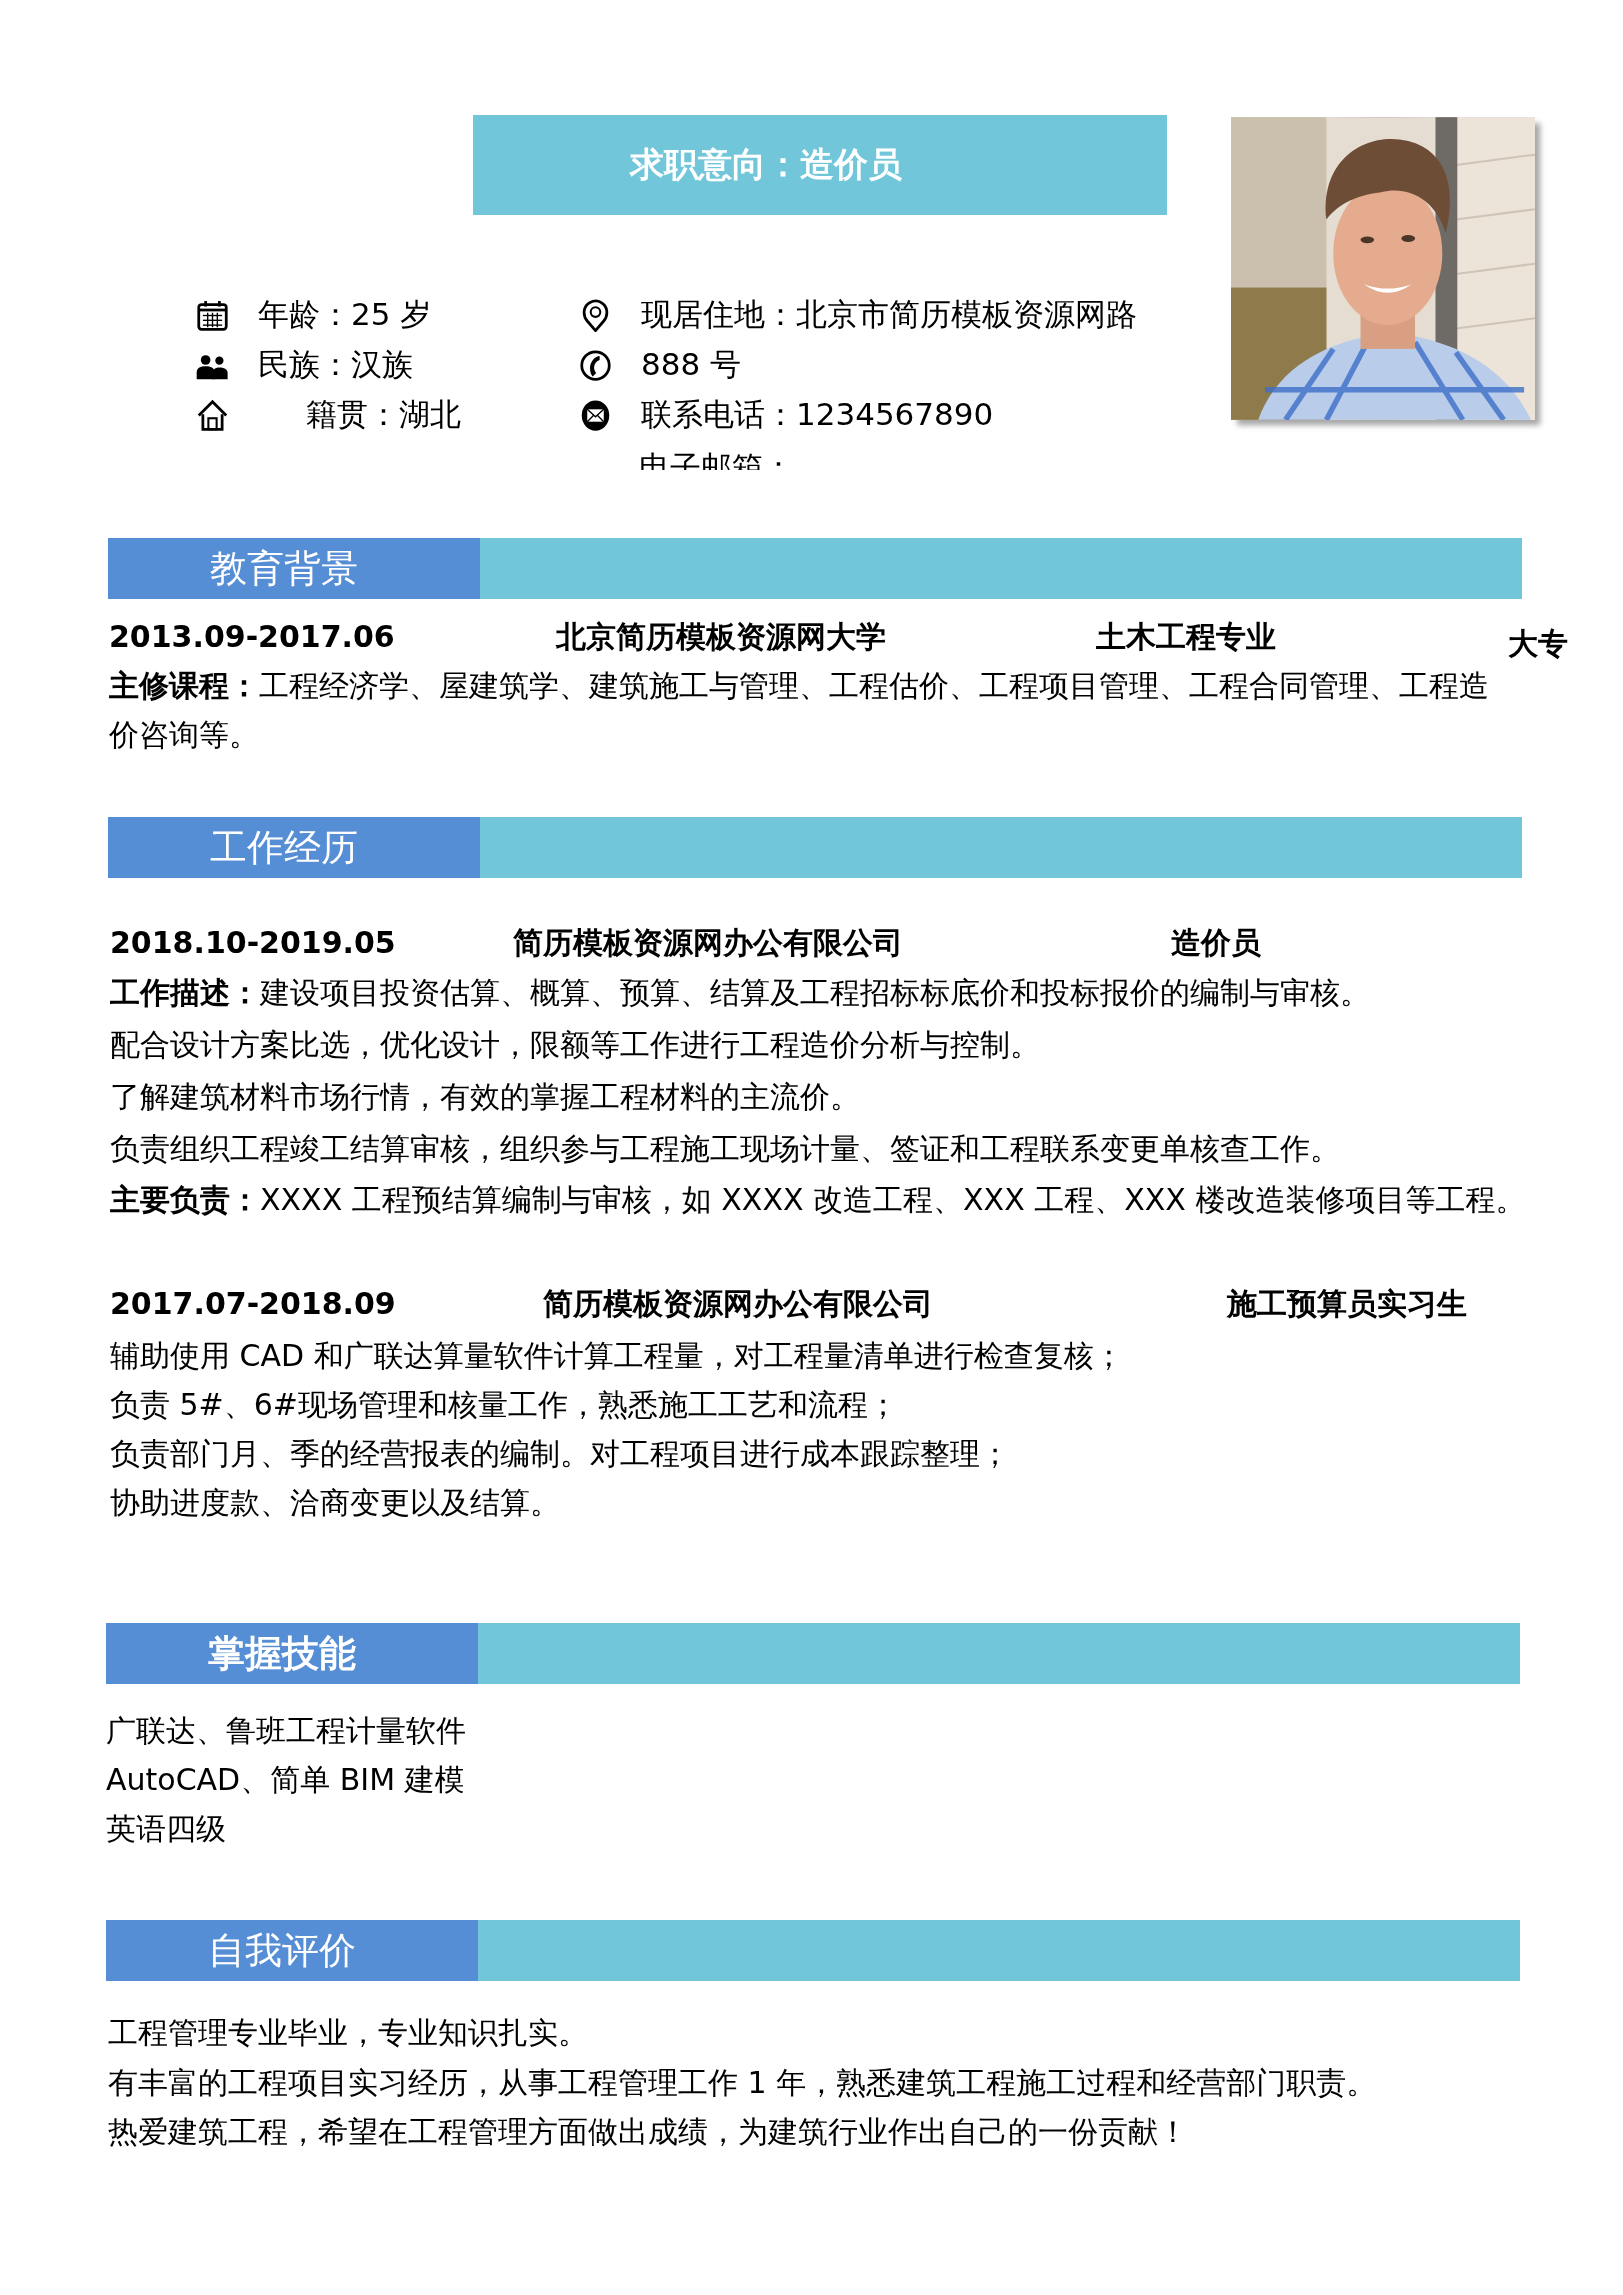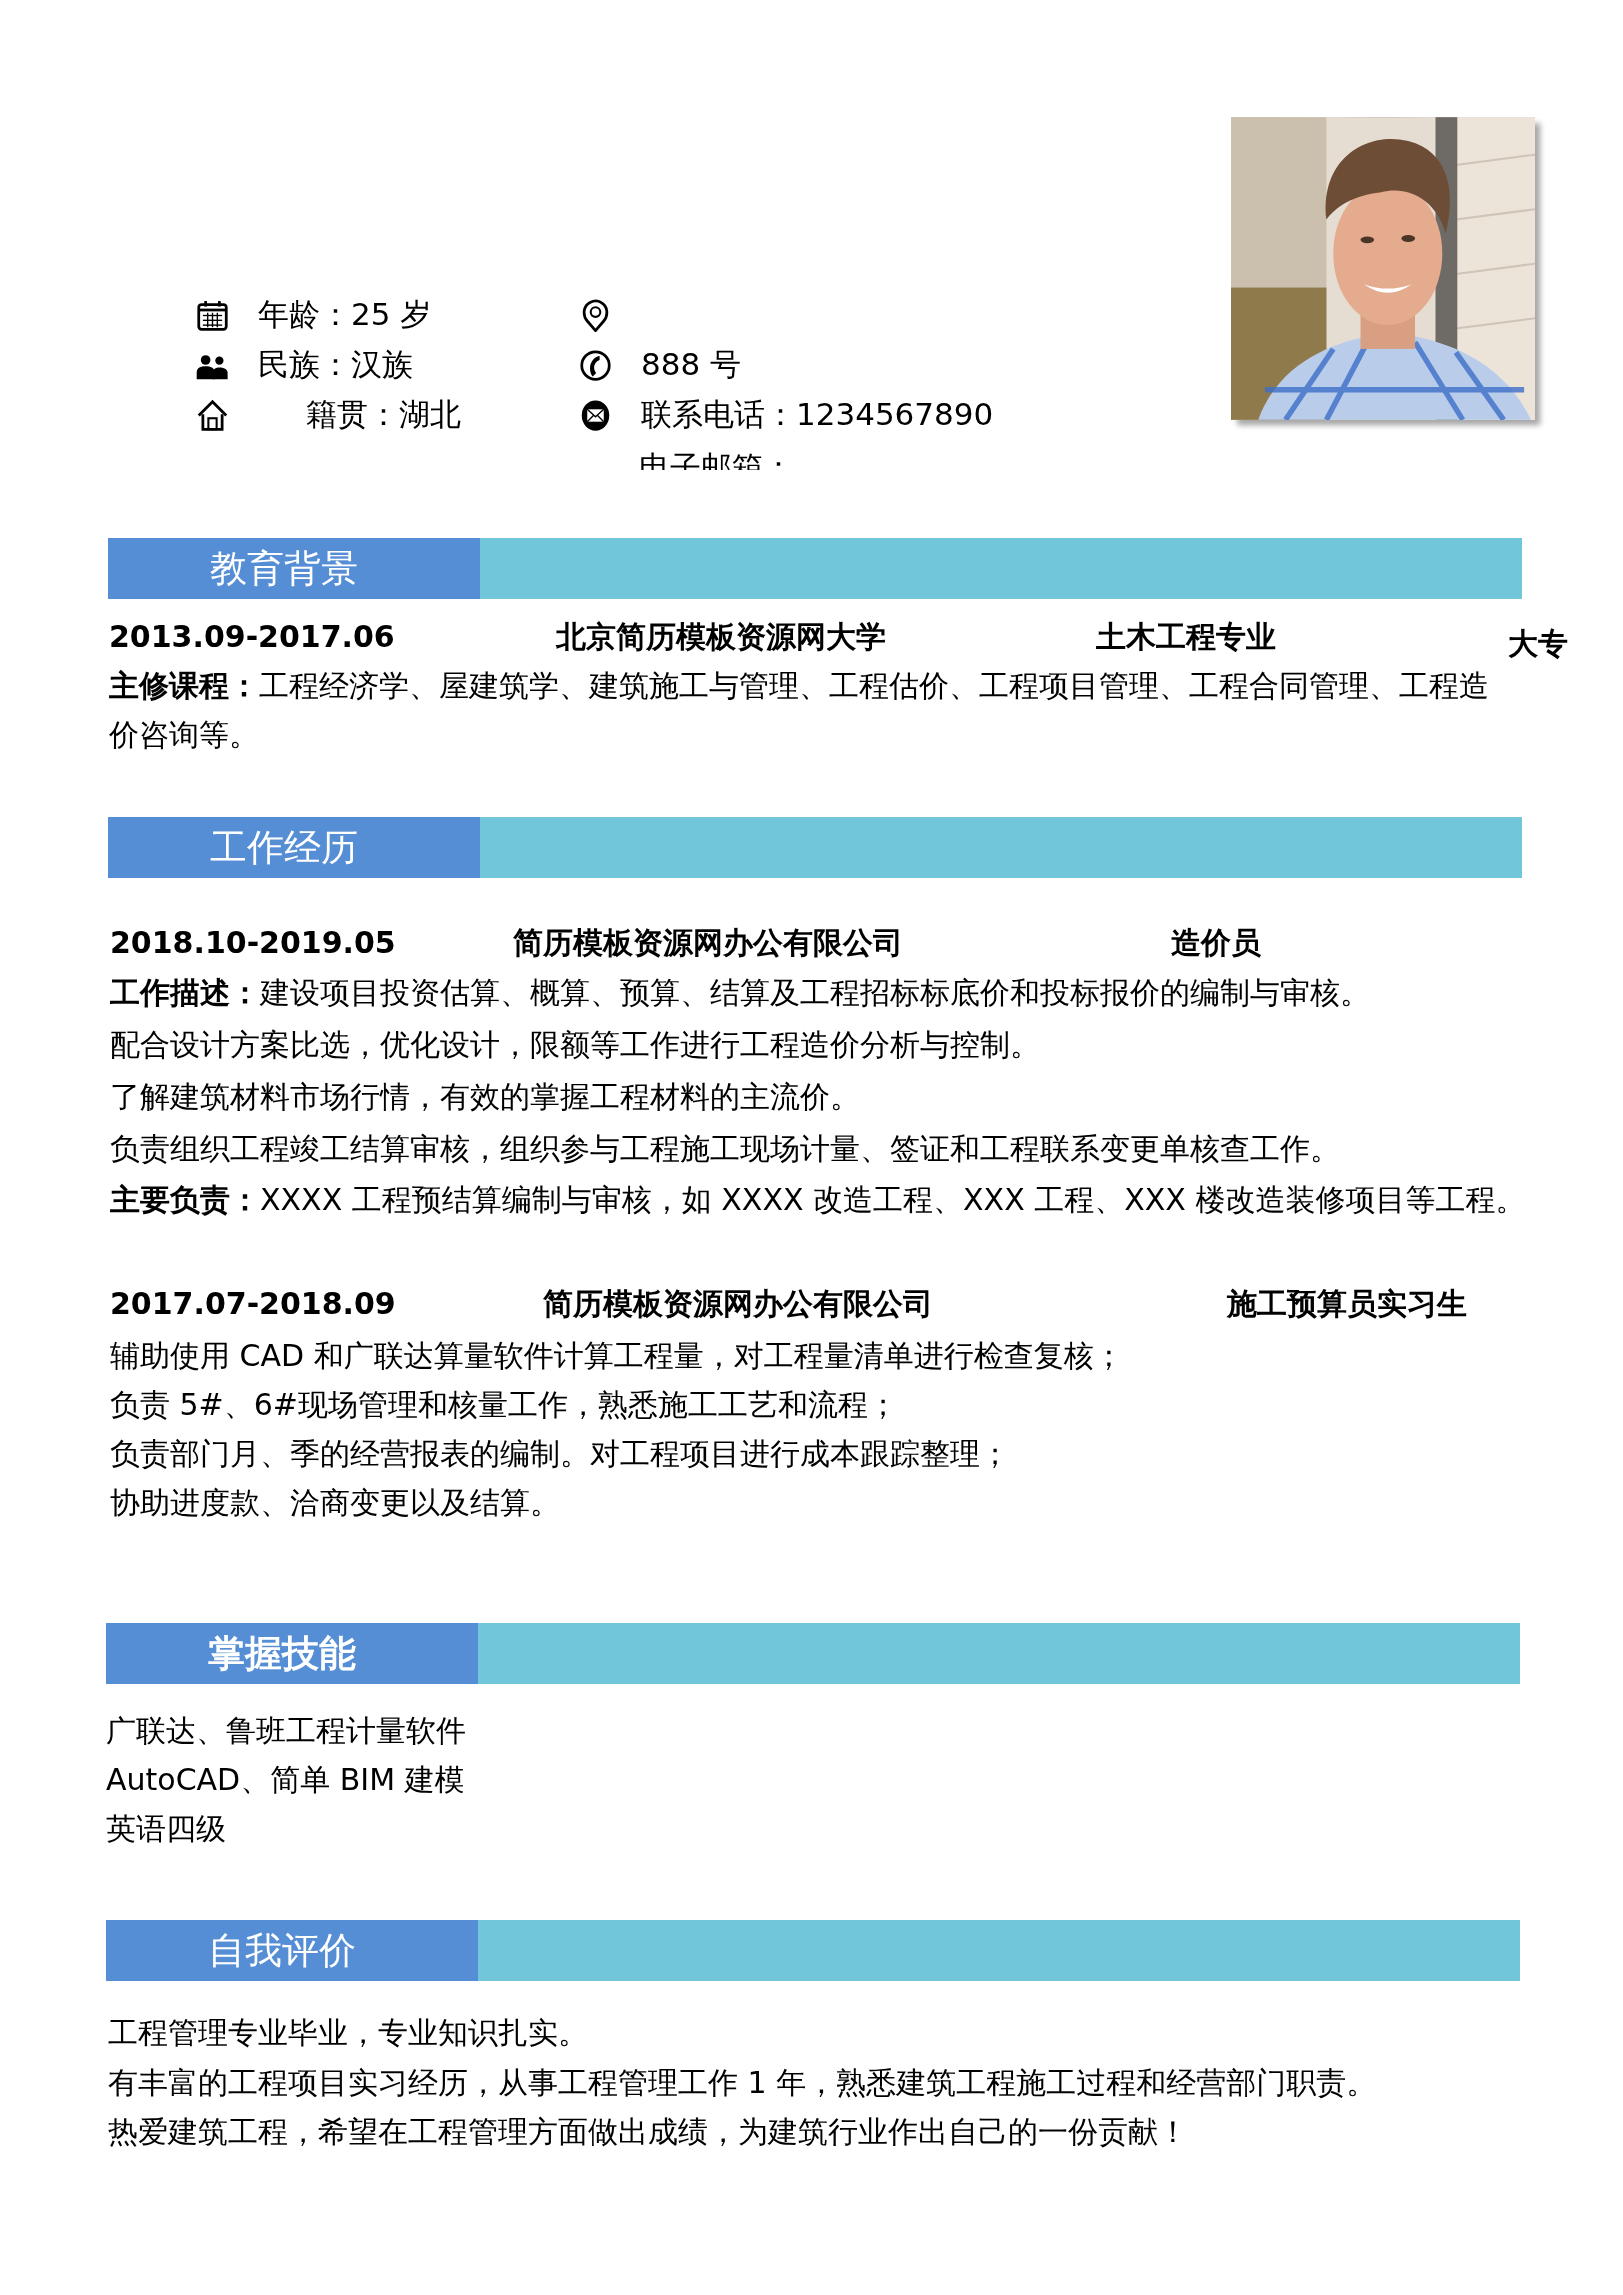--- a/index.html
+++ b/index.html
@@ -37,20 +37,23 @@
   .sec-bar .r { position: absolute; left: 372px; top: 0; width: 1042px; height: 61px; }
   .sec-bar .title { position: absolute; left: 102px; top: 0; height: 61px; line-height: 61px; color: #fff; font-size: 37px; }
 
   .line { position: absolute; font-size: 30px; line-height: 49px; white-space: nowrap; }
   .bold { font-weight: bold; }
 </style>
 </head>
 <body>
 
 <div id="top-bar" class="abs">
+  <div class="right teal">
+    <div id="job-intent">求职意向：造价员</div>
+  </div>
 </div>
 
 <div id="photo" class="abs">
   <svg width="304" height="303" viewBox="0 0 446 444">
     <rect x="0" y="0" width="446" height="444" fill="#e6ddd2"></rect>
     <rect x="0" y="0" width="140" height="444" fill="#cbbfae"></rect>
     <rect x="0" y="250" width="140" height="194" fill="#8f7a4c"></rect>
     <rect x="330" y="0" width="116" height="444" fill="#ece3d9"></rect>
     <g stroke="#cfc4b6" stroke-width="3">
       <line x1="330" y1="70" x2="446" y2="55"></line>
@@ -117,20 +120,21 @@
   <span>籍贯：湖北</span>
 </div>
 
 <div class="info-row" style="left:579px; top:293px;">
   <span class="icon">
     <svg viewBox="0 0 48 48">
         <path d="M24 46 L12 32 C5 24 6 10 16 5 C22 2 27 2 32 5 C42 10 43 24 36 32 Z" fill="none" stroke="#000" stroke-width="4"></path>
         <circle cx="24" cy="19" r="7" fill="none" stroke="#000" stroke-width="3"></circle>
       </svg>
   </span>
+  <span>现居住地：北京市简历模板资源网路</span>
 </div>
 <div class="info-row" style="left:579px; top:343px;">
   <span class="icon">
     <svg viewBox="0 0 48 48">
         <circle cx="24" cy="24" r="20" fill="none" stroke="#000" stroke-width="4"></circle>
         <path d="M30 10 C24 10 16 18 16 28 C16 34 18 38 20 40 L25 35 C23 33 22 30 22 27 C22 22 26 17 30 16 Z" fill="#000"></path>
       </svg>
   </span>
   <span>888 号</span>
 </div>

